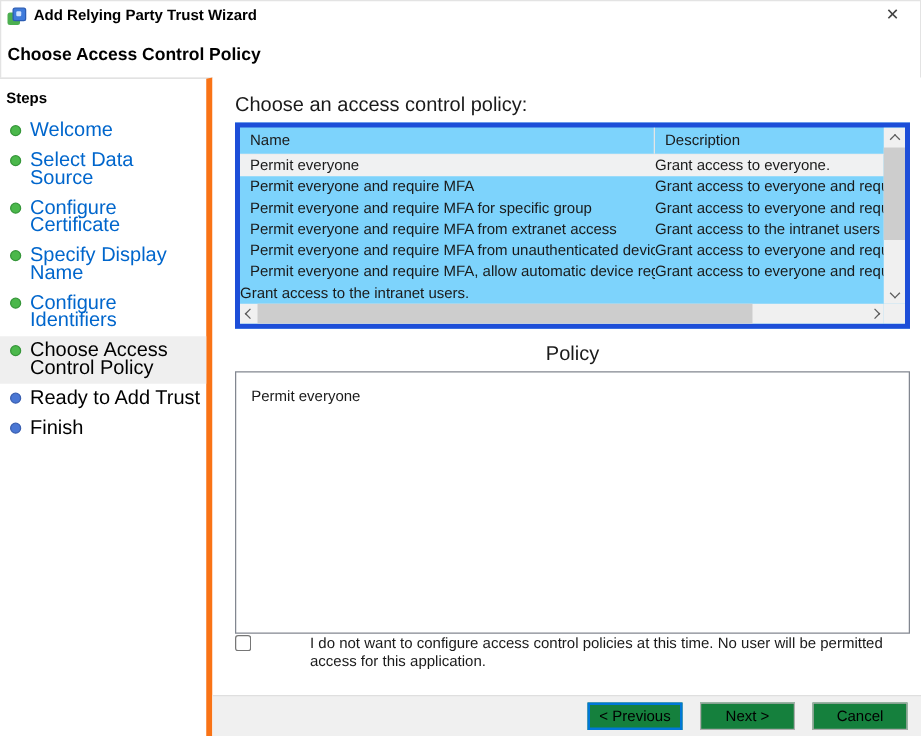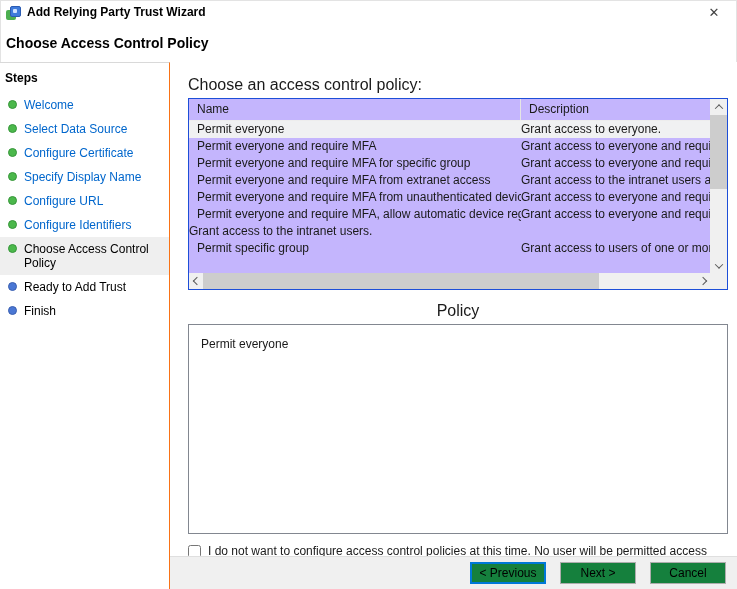--- a/index.html
+++ b/index.html
@@ -13,37 +13,37 @@
   .app-icon .blob-blue{position:absolute;left:4px;top:1px;width:11px;height:11px;background:#3f7bdb;border-radius:2px;border:1px solid #2b5cb3;box-sizing:border-box;}
   .app-icon .blob-dot{position:absolute;left:7px;top:4px;width:4px;height:4px;background:#cfe2ff;border-radius:1px;}
   .title-text{font-size:12px;color:#000;}
   .close-btn{position:absolute;right:10px;top:2px;width:26px;height:20px;display:flex;align-items:center;justify-content:center;font-size:13px;color:#444;cursor:pointer;}
 
   
   .page-heading{font-size:14px;font-weight:bold;color:#000;padding:11px 0 0 6px;height:27px;box-sizing:border-box;}
 
   
   .content{position:absolute;top:62px;left:0;right:0;bottom:0;display:flex;}
-  .sidebar{width:170px;flex:0 0 170px;border-top:1px solid #d9d9d9;border-right:1px solid #f97316;box-sizing:border-box;background:#fff;padding-top:5px;}
+  .sidebar{width:170px;flex:0 0 170px;border-top:1px solid #d9d9d9;border-right:5px solid #f97316;box-sizing:border-box;background:#fff;padding-top:5px;}
   .steps-title{font-size:12px;font-weight:bold;padding:3px 0 8px 5px;color:#000;}
-  .step{display:flex;align-items:flex-start;padding:5px 4px 5px 8px;font-size:12px;line-height:14px;}
+  .step{display:flex;align-items:flex-start;padding:5px 4px 5px 8px;font-size:16px;line-height:14px;}
   .step .dot{width:9px;height:9px;border-radius:50%;margin:2px 7px 0 0;flex:0 0 9px;}
   .step.done .dot{background:#4bb84b;border:1px solid #36963a;box-sizing:border-box;}
   .step.current .dot{background:#4bb84b;border:1px solid #36963a;box-sizing:border-box;}
   .step.upcoming .dot{background:#4a77d4;border:1px solid #3a5fb0;box-sizing:border-box;}
   .step.done .lbl{color:#0066cc;cursor:pointer;}
   .step.current{background:#efefef;}
   .step.current .lbl{color:#000;}
   .step.upcoming .lbl{color:#000;}
 
   .main{flex:1;position:relative;background:#fff;}
   .field-label{font-size:16px;color:#1a1a1a;margin:14px 9px 4px 18px;}
 
   
-  .listview{position:relative;margin:0 9px 0 18px;height:192px;border:1px solid #1d4ed8;background:#c4b5fd;overflow:hidden;box-sizing:border-box;}
+  .listview{position:relative;margin:0 9px 0 18px;height:165px;border:4px solid #1d4ed8;background:#7dd3fc;overflow:hidden;box-sizing:border-box;}
   .lv-header{display:flex;height:22px;box-sizing:border-box;border-bottom:1px solid #ededed;margin-right:17px;}
   .lv-header .hc{font-size:12px;color:#1a1a1a;padding:3px 0 0 8px;box-sizing:border-box;cursor:pointer;}
   .lv-header .hc1{width:332px;border-right:1px solid #e5e5e5;}
   .lv-header .hc2{flex:1;}
   .lv-rows{position:absolute;top:22px;left:0;right:17px;bottom:16px;overflow:hidden;}
   .lv-row{display:flex;height:17px;line-height:17px;font-size:12px;white-space:nowrap;cursor:default;}
   .lv-row.selected{background:#f0f1f2;}
   .lv-row .c1{width:332px;flex:0 0 332px;padding-left:8px;overflow:hidden;box-sizing:border-box;}
   .lv-row .c2{flex:1;overflow:hidden;}
 
@@ -63,21 +63,21 @@
   .chev.up{transform:rotate(45deg) translate(1px,1px);}
   .chev.down{transform:rotate(225deg) translate(1px,1px);}
   .chev.left{transform:rotate(-45deg);}
   .chev.right{transform:rotate(135deg);}
 
   
   .policy-label{margin-top:12px;text-align:center;}
   .policy-box{margin:4px 9px 0 18px;height:210px;border:1px solid #828790;background:#fff;box-sizing:border-box;padding:12px 0 0 12px;font-size:12px;color:#1a1a1a;}
 
   
-  .checkbox-row{display:flex;margin:10px 9px 0 18px;align-items:flex-start;}
+  .checkbox-row{display:flex;margin:0 9px 0 18px;align-items:flex-start;gap:40px;}
   .checkbox-row input{width:13px;height:13px;margin:1px 7px 0 0;flex:0 0 13px;accent-color:#0078d7;}
   .checkbox-row .cb-label{font-size:12px;line-height:15px;color:#1a1a1a;max-width:515px;cursor:pointer;}
 
   
   .footer{position:absolute;left:0;right:0;bottom:0;height:33px;background:#f0f0f0;border-top:1px solid #dfdfdf;display:flex;justify-content:flex-end;align-items:center;gap:14px;padding-right:11px;box-sizing:border-box;}
   .btn{width:76px;height:22px;background:#15803d;border:1px solid #adadad;font-size:12px;font-family:"Liberation Sans","DejaVu Sans",sans-serif;color:#000;box-sizing:border-box;cursor:pointer;display:flex;align-items:center;justify-content:center;}
   .btn.focused{border:2px solid #0078d7;}
 </style>
 </head>
 <body>
@@ -111,24 +111,20 @@
       <div class="step done">
         <span class="dot"></span>
         <span class="lbl">Configure Certificate</span>
       </div>
       <div class="step done">
         <span class="dot"></span>
         <span class="lbl">Specify Display Name</span>
       </div>
       <div class="step done">
         <span class="dot"></span>
-        <span class="lbl">Configure URL</span>
-      </div>
-      <div class="step done">
-        <span class="dot"></span>
         <span class="lbl">Configure Identifiers</span>
       </div>
       <div class="step current">
         <span class="dot"></span>
         <span class="lbl">Choose Access Control Policy</span>
       </div>
       <div class="step upcoming">
         <span class="dot"></span>
         <span class="lbl">Ready to Add Trust</span>
       </div>

